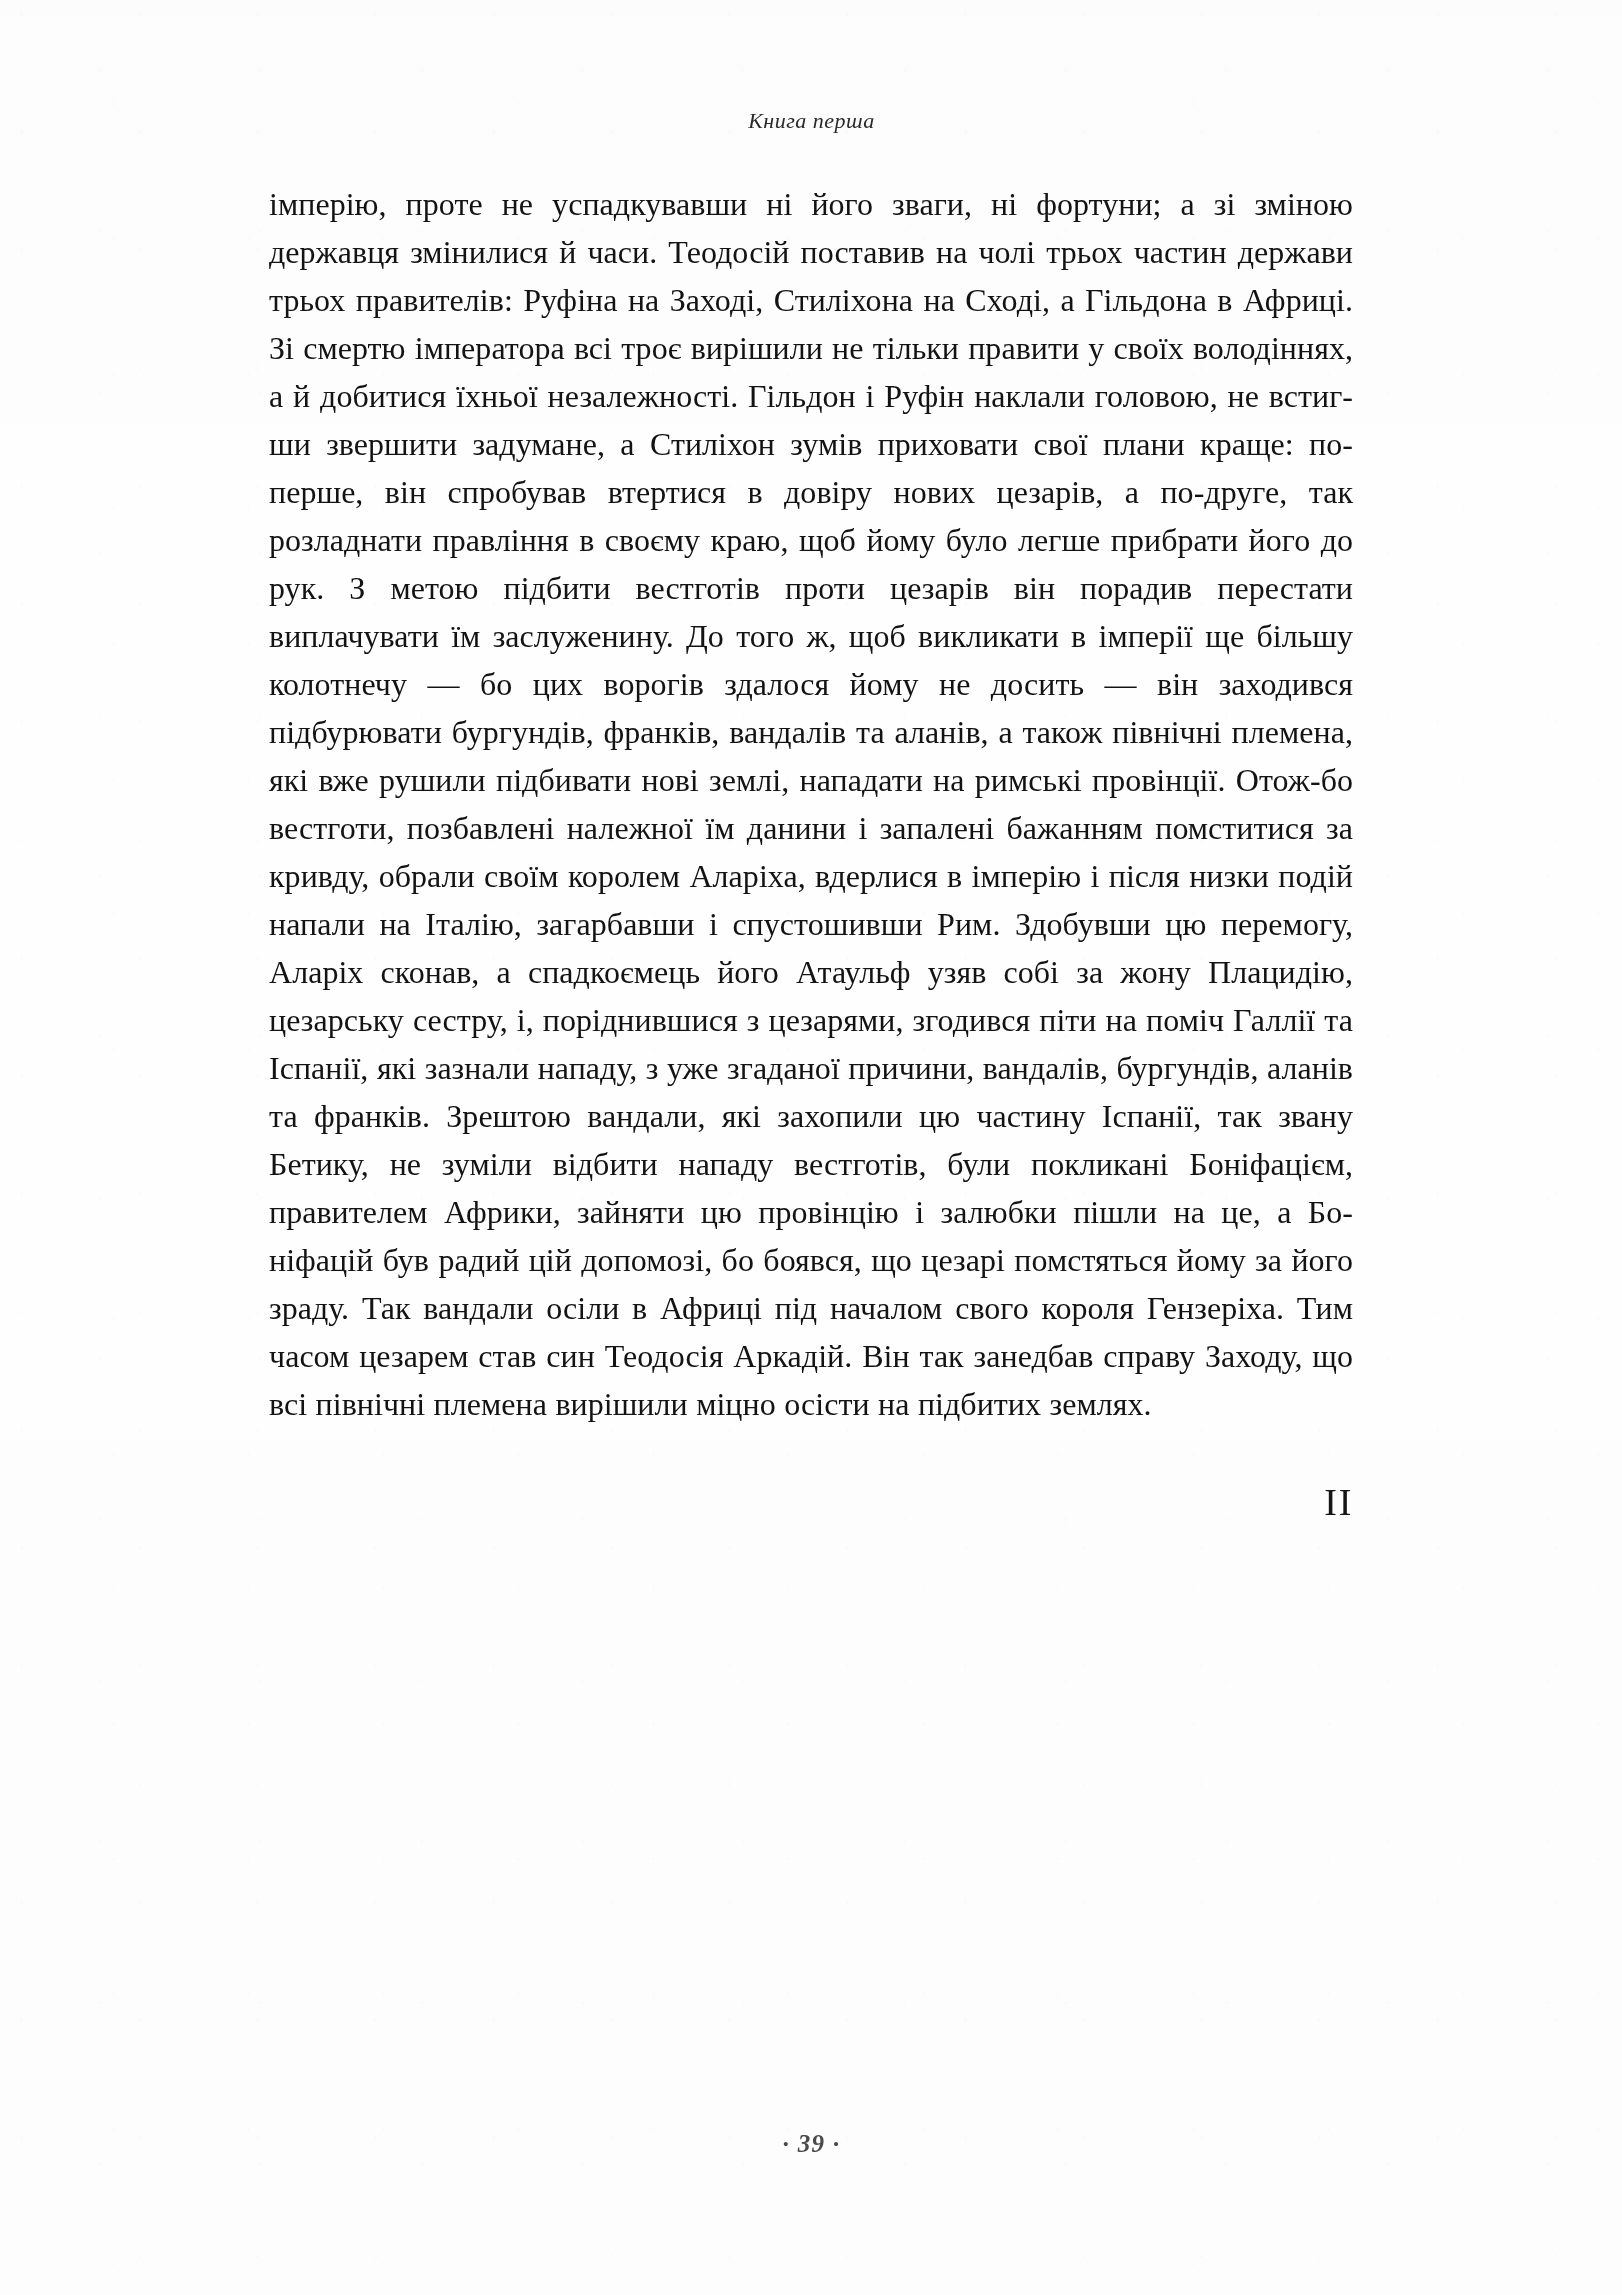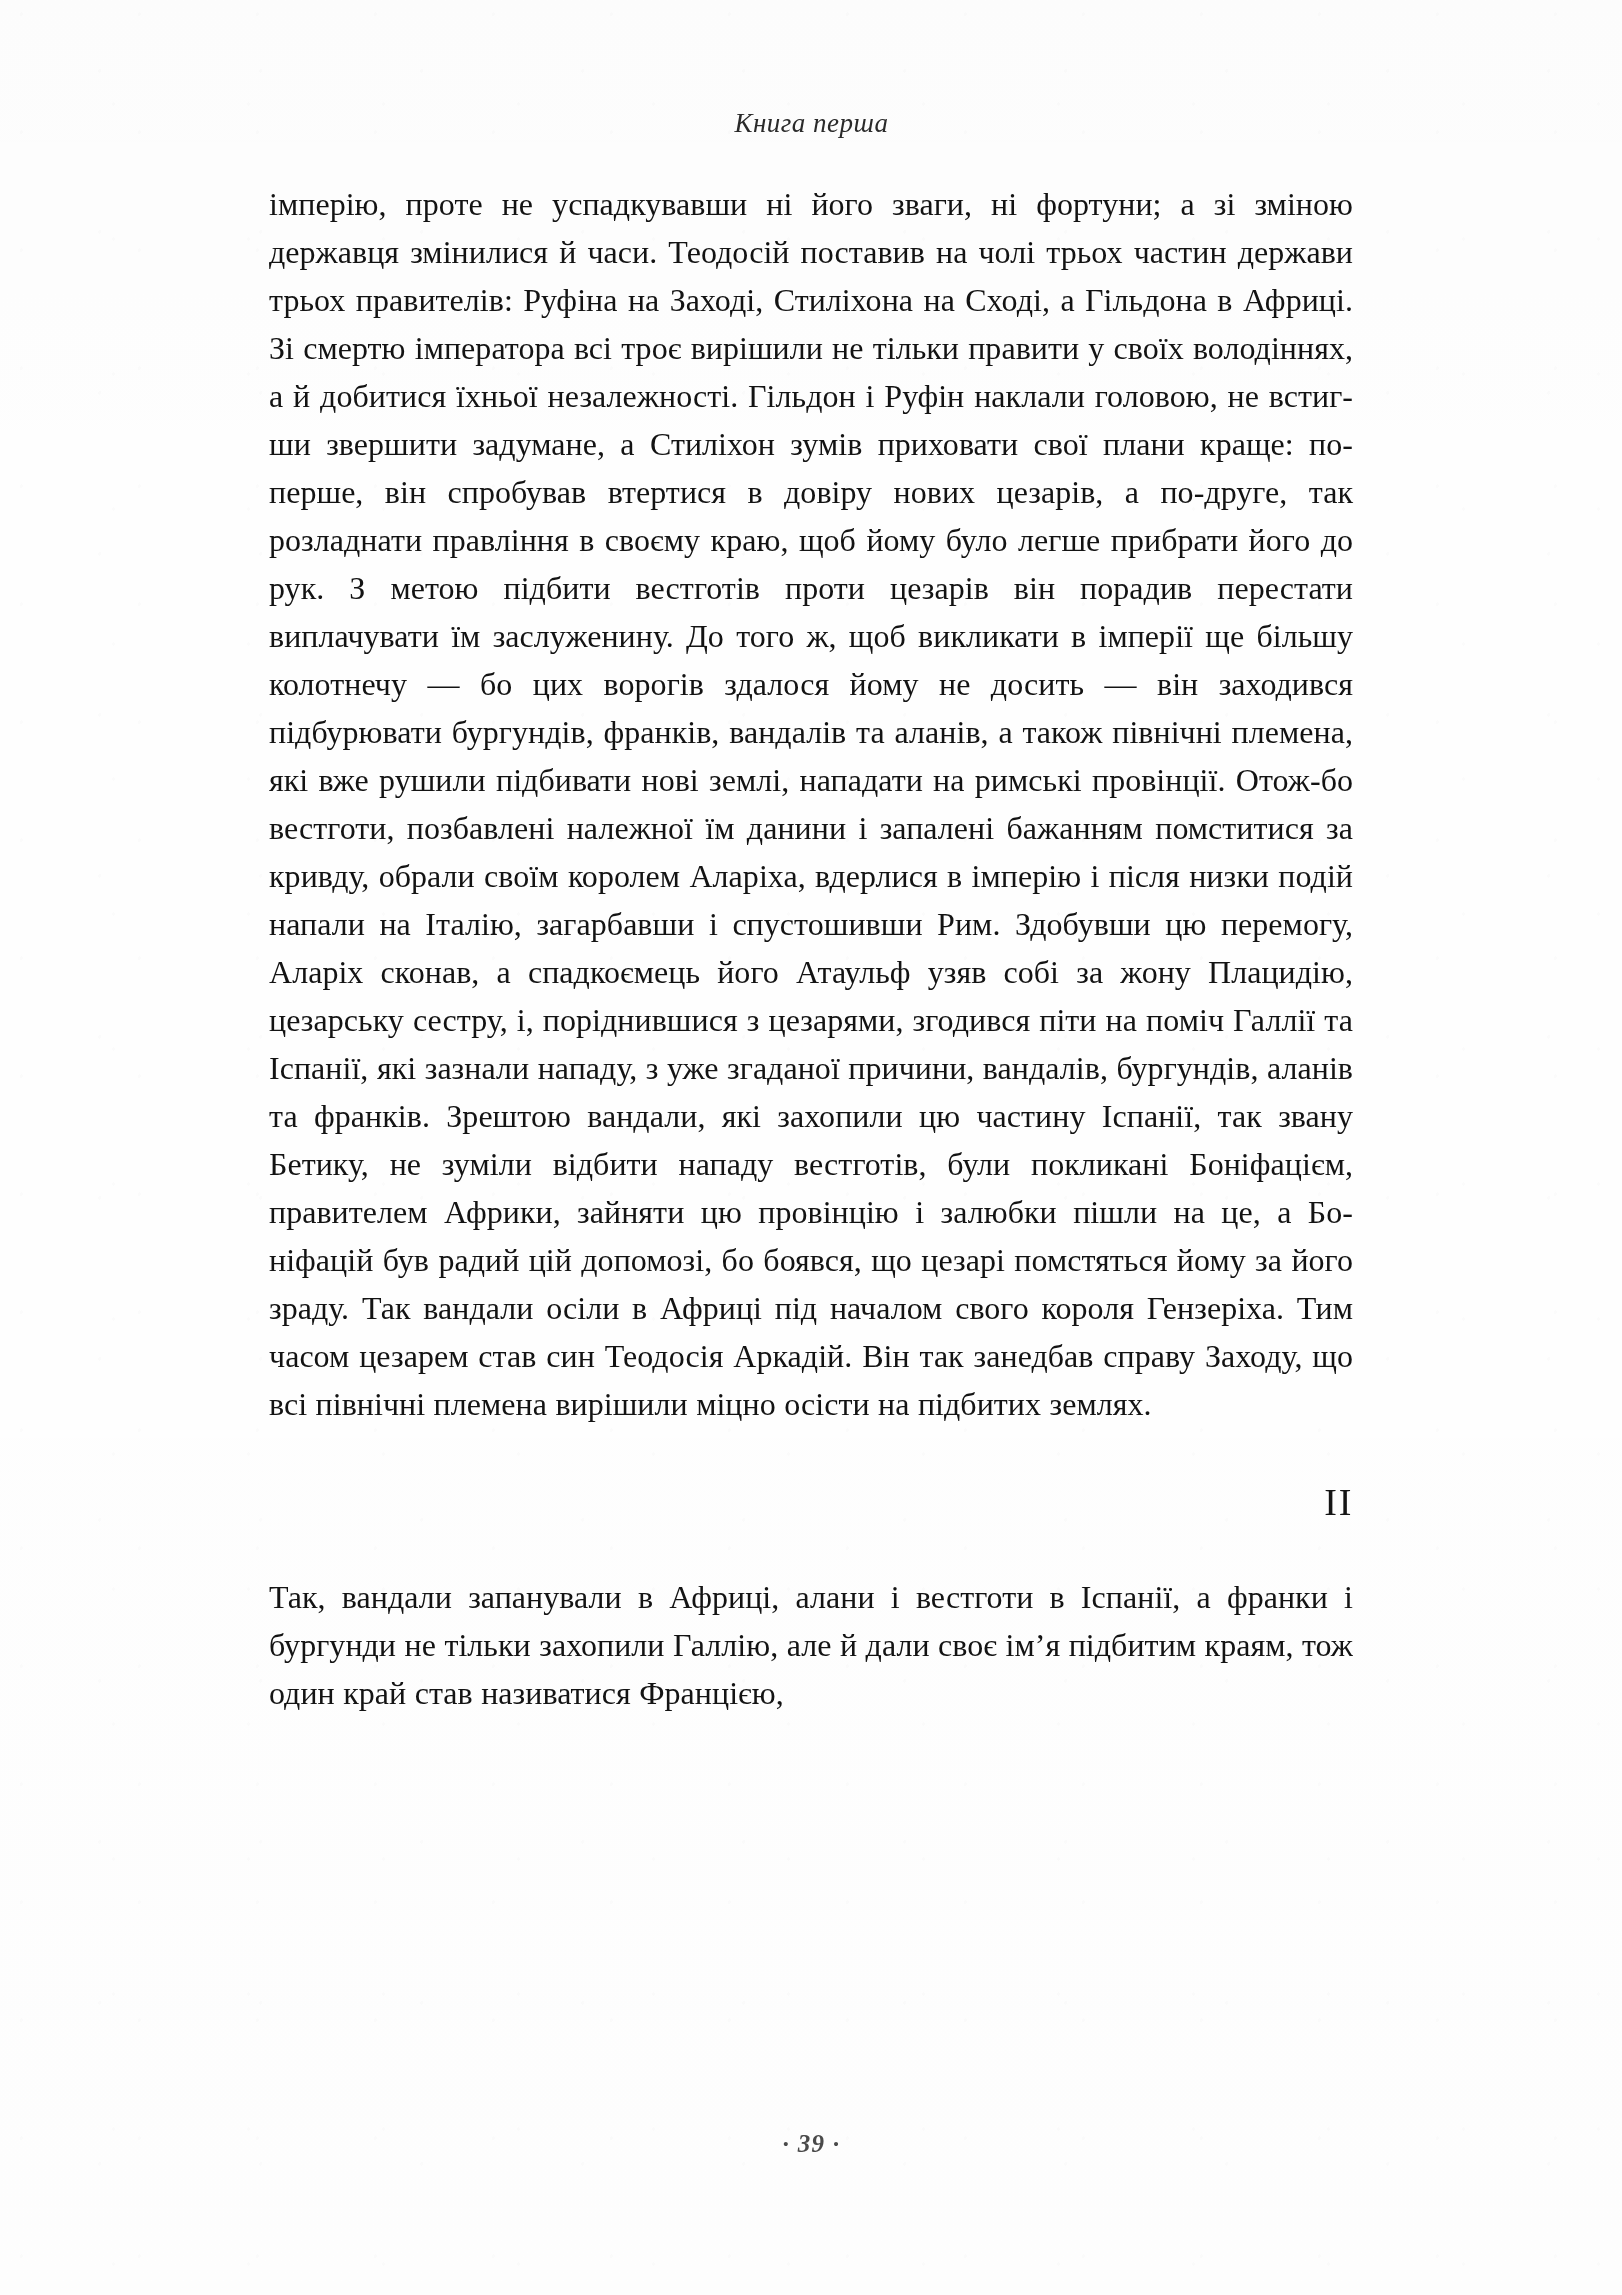--- a/index.html
+++ b/index.html
@@ -31,21 +31,21 @@
   }
 
   
   .running-head {
     position: absolute;
     left: 0;
     right: 0;
     top: 108px;
     text-align: center;
     font-style: italic;
-    font-size: 27px;
+    font-size: 22px;
     letter-spacing: 0.5px;
     color: #2a2a2a;
   }
 
   
   .text-block {
     position: absolute;
     left: 269px;
     top: 180px;
     width: 1084px;
@@ -105,20 +105,19 @@
   <div class="scan-wash"></div>
 
   <div class="running-head">Книга перша</div>
 
   <div class="text-block">
 
     <p class="body-par">імперію, проте не успадкувавши ні його зваги, ні фортуни; а зі зміною державця змінилися й часи. Теодосій поставив на чолі трьох частин держави трьох правителів: Руфіна на Заході, Стилі­хона на Сході, а Гільдона в Африці. Зі смертю імператора всі троє вирішили не тільки правити у своїх володіннях, а й добитися їх­ньої незалежності. Гільдон і Руфін наклали головою, не встиг­ши звершити задумане, а Стиліхон зумів приховати свої плани краще: по-перше, він спробував втертися в довіру нових цезарів, а по-друге, так розладнати правління в своєму краю, щоб йому було легше прибрати його до рук. З метою підбити вестготів про­ти цезарів він порадив перестати виплачувати їм заслуженину. До того ж, щоб викликати в імперії ще більшу колотнечу — бо цих ворогів здалося йому не досить — він заходився підбурюва­ти бургундів, франків, вандалів та аланів, а також північні пле­мена, які вже рушили підбивати нові землі, нападати на римські провінції. Отож-бо вестготи, позбавлені належної їм данини і за­палені бажанням помститися за кривду, обрали своїм королем Аларіха, вдерлися в імперію і після низки подій напали на Італію, загарбавши і спустошивши Рим. Здобувши цю перемогу, Аларіх сконав, а спадкоємець його Атаульф узяв собі за жону Плацидію, цезарську сестру, і, поріднившися з цезарями, згодився піти на поміч Галлії та Іспанії, які зазнали нападу, з уже згаданої при­чини, вандалів, бургундів, аланів та франків. Зрештою ванда­ли, які захопили цю частину Іспанії, так звану Бетику, не зуміли відбити нападу вестготів, були покликані Боніфацієм, правите­лем Африки, зайняти цю провінцію і залюбки пішли на це, а Бо­ніфацій був радий цій допомозі, бо боявся, що цезарі помстяться йому за його зраду. Так вандали осіли в Африці під началом сво­го короля Гензеріха. Тим часом цезарем став син Теодосія Арка­дій. Він так занедбав справу Заходу, що всі північні племена ви­рішили міцно осісти на підбитих землях.</p>
 
     <p class="section-numeral">II</p>
 
-    <p class="body-par">Так, вандали запанували в Африці, алани і вестготи в Іспанії, а франки і бургунди не тільки захопили Галлію, але й дали своє ім’я підбитим краям, тож один край став називатися Францією,</p>
 
   </div>
 
   <div class="folio">· 39 ·</div>
 
 </div>
 
 
 </body></html>

